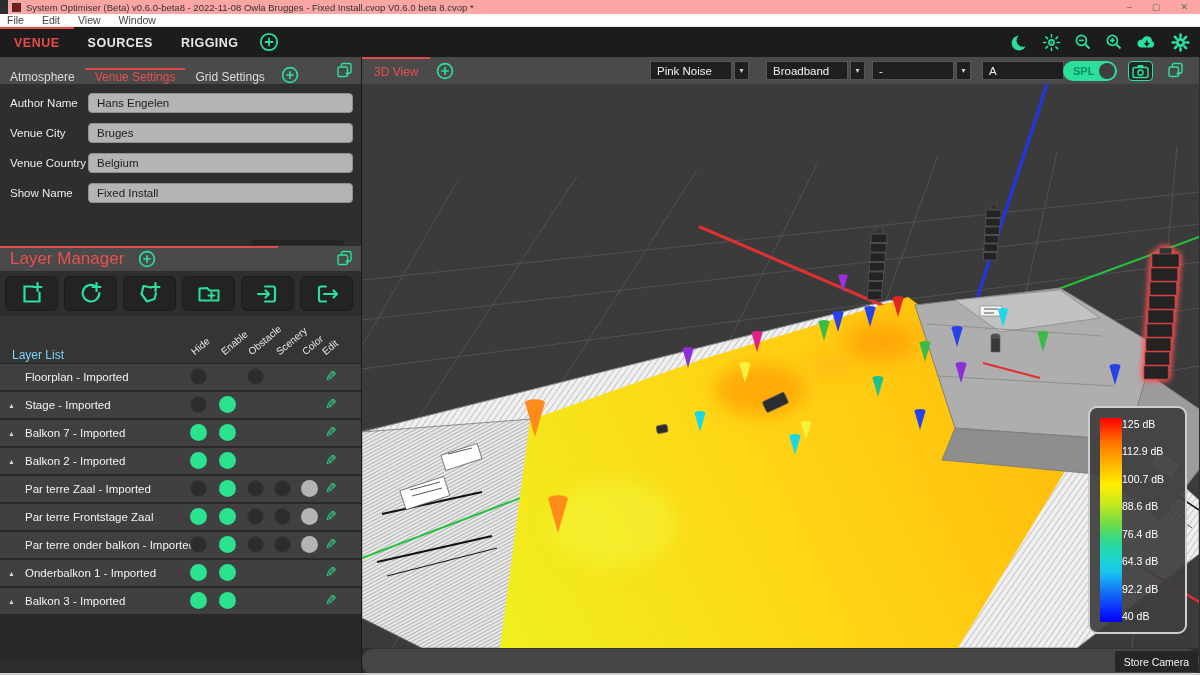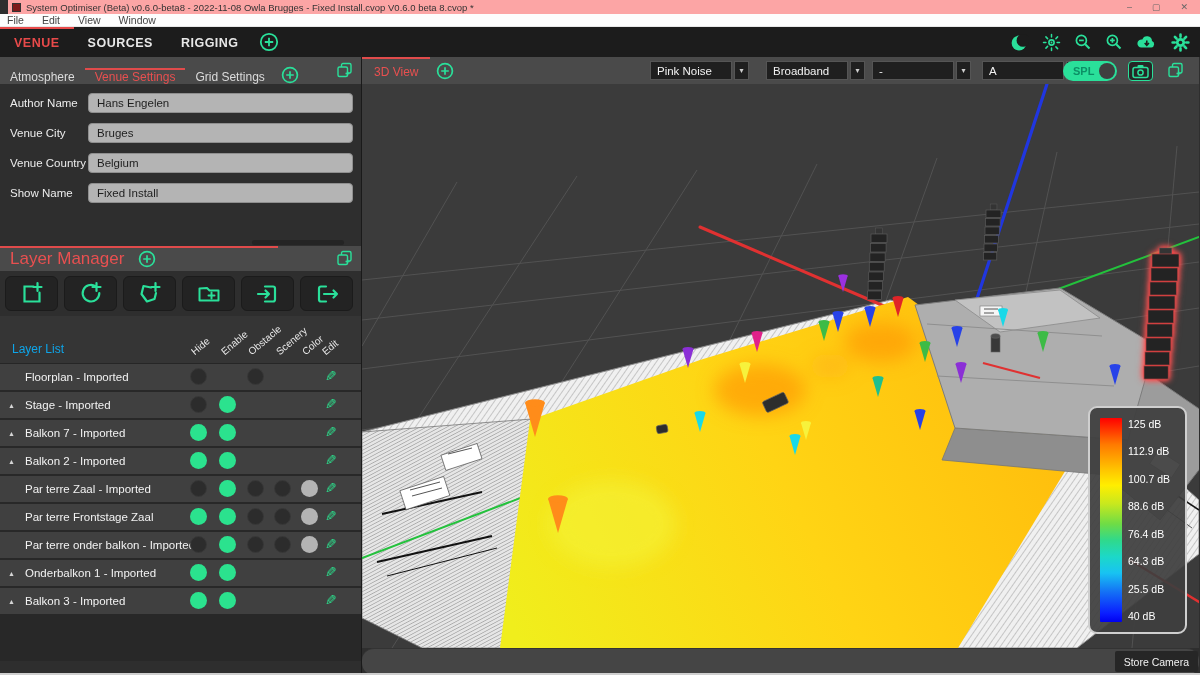--- a/index.html
+++ b/index.html
@@ -41,21 +41,21 @@
   .scroll-hint { height:5px; width:92px; margin:0 0 1px 252px; background:#242424; border-radius:3px; }
 
   .lm-header { height:25px; background:#4a4a4a; display:flex; align-items:center; position:relative; }
   .lm-header::before { content:""; position:absolute; left:0; top:0; width:278px; height:2px; background:#e04b4b; }
   .lm-title { font-size:17px; color:#e85050; margin-left:10px; }
   .lm-dup { position:absolute; right:8px; top:4px; }
   .lm-toolbar { height:45px; background:#2e2e2e; display:flex; align-items:center; gap:6px; padding:0 5px; }
   .tool-btn { width:53px; height:35px; background:#232323; border:1px solid #1b1b1b; border-radius:6px; display:flex; align-items:center; justify-content:center; }
 
   .list-header { height:48px; background:#353535; position:relative; border-bottom:1px solid #262626; }
-  .list-title { position:absolute; left:12px; bottom:7px; font-size:12px; color:#0ea5e9; }
+  .list-title { position:absolute; left:12px; bottom:1px; font-size:12px; color:#7dd3fc; }
   .col-head { position:absolute; bottom:6px; font-size:10px; color:#e8e8e8; transform:rotate(-40deg); transform-origin:left bottom; white-space:nowrap; }
 
   .layer-list { background:#282828; height:297px; overflow:hidden; }
   .layer-row { position:relative; height:26px; background:#404040; margin-bottom:2px; display:flex; align-items:center; }
   .tri { position:absolute; left:8px; font-size:7px; color:#d5d5d5; }
   .layer-name { position:absolute; left:25px; font-size:11.5px; color:#f2f2f2; white-space:nowrap; }
   .dot { position:absolute; top:4px; width:17px; height:17px; border-radius:50%; }
   .dot.off { background:#2c2c2c; border:1px solid #383838; }
   .dot.on { background:#2be28e; }
   .dot.swatch { background:#b4b4b4; }
@@ -71,21 +71,21 @@
   .spl-pill { position:absolute; left:701px; top:4px; width:54px; height:20px; border-radius:10px; background:#2ae09a; display:flex; align-items:center; }
   .spl-text { font-size:11px; font-weight:bold; color:#0c9066; margin-left:10px; }
   .spl-knob { position:absolute; right:2px; top:2px; width:16px; height:16px; border-radius:50%; background:#3f3f3f; }
   .cam-btn { position:absolute; left:766px; top:4px; width:25px; height:20px; background:#262626; border:1px solid #2ae09a; border-radius:4px; display:flex; align-items:center; justify-content:center; }
   .vp-dup { position:absolute; left:805px; top:5px; }
 
   .vp-canvas { position:relative; width:837px; height:564px; background:#3b3b3b; overflow:hidden; }
   .legend { position:absolute; left:726px; top:322px; width:99px; height:228px; border:2px solid #cfcfcf; border-radius:9px; background:rgba(62,62,62,.93); display:flex; padding:10px 6px 10px 10px; }
   .legend-bar { width:22px; height:100%; border-radius:1px;
     background:linear-gradient(to bottom,#ff0000 0%,#ff7a00 13%,#ffc800 26%,#ffee00 33%,#c8e81e 42%,#6edc46 52%,#2fd98c 60%,#1cd8c8 68%,#18c3f2 76%,#1473f5 85%,#0a1cff 96%,#0000ee 100%); }
-  .legend-labels { flex:1; display:flex; flex-direction:column; justify-content:space-between; padding-left:6px; }
+  .legend-labels { flex:1; display:flex; flex-direction:column; justify-content:space-between; padding-left:0; }
   .legend-labels span { font-size:10.5px; color:#fff; white-space:nowrap; }
 
   .vp-bottombar { height:27px; background:#454545; border-top:1px solid #333; position:relative;border-radius:12px; }
   .store-camera { position:absolute; right:1px; top:2px; height:21px; background:#262626; color:#f2f2f2; border:none; border-radius:2px; font-size:10.5px; padding:0 9px; font-family:"Liberation Sans",sans-serif; }
   #app::after { content:""; position:absolute; left:0; bottom:0; width:100%; height:2px; background:#cfcfcf; }
 
   svg text { font-family:"Liberation Sans",sans-serif; }
 </style>
 </head>
 <body>
@@ -632,21 +632,21 @@
 
         <div class="legend">
           <div class="legend-bar"></div>
           <div class="legend-labels" id="legend-labels">
               <span>125 dB</span>
               <span>112.9 dB</span>
               <span>100.7 dB</span>
               <span>88.6 dB</span>
               <span>76.4 dB</span>
               <span>64.3 dB</span>
-              <span>25.5 dB</span>
+              <span>92.2 dB</span>
               <span>40 dB</span>
             </div>
         </div>
       </div>
 
       <div class="vp-bottombar">
         <button class="store-camera">Store Camera</button>
       </div>
     </div>
   </div>

